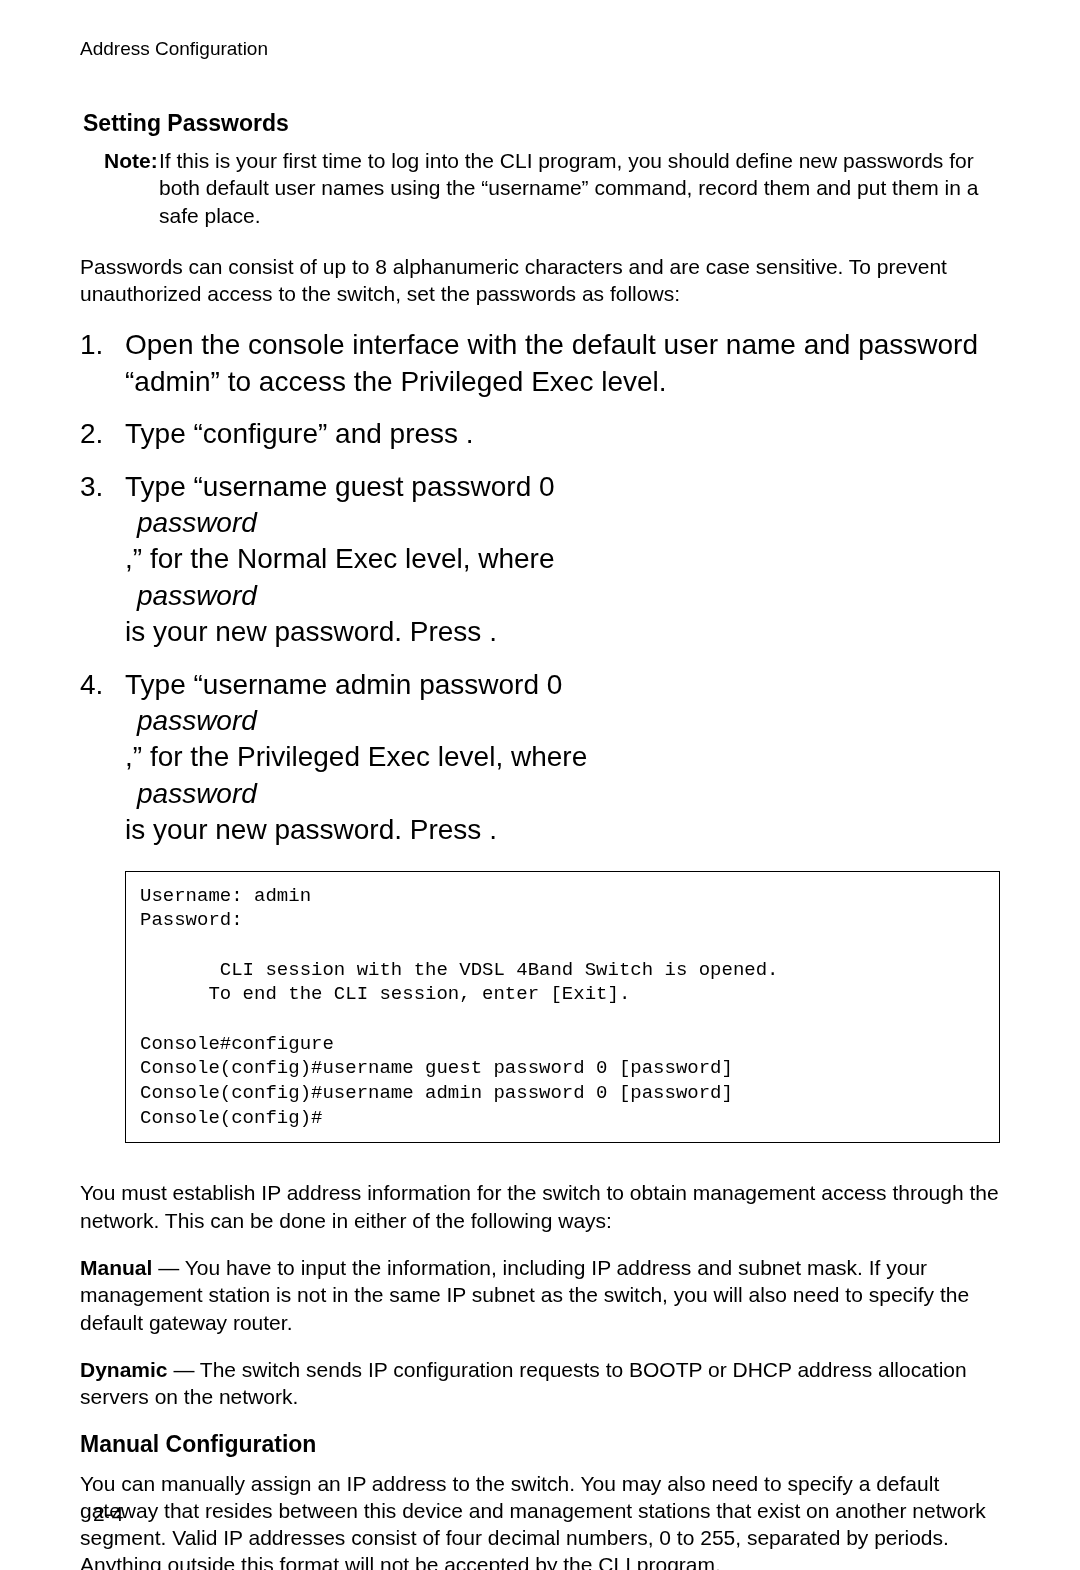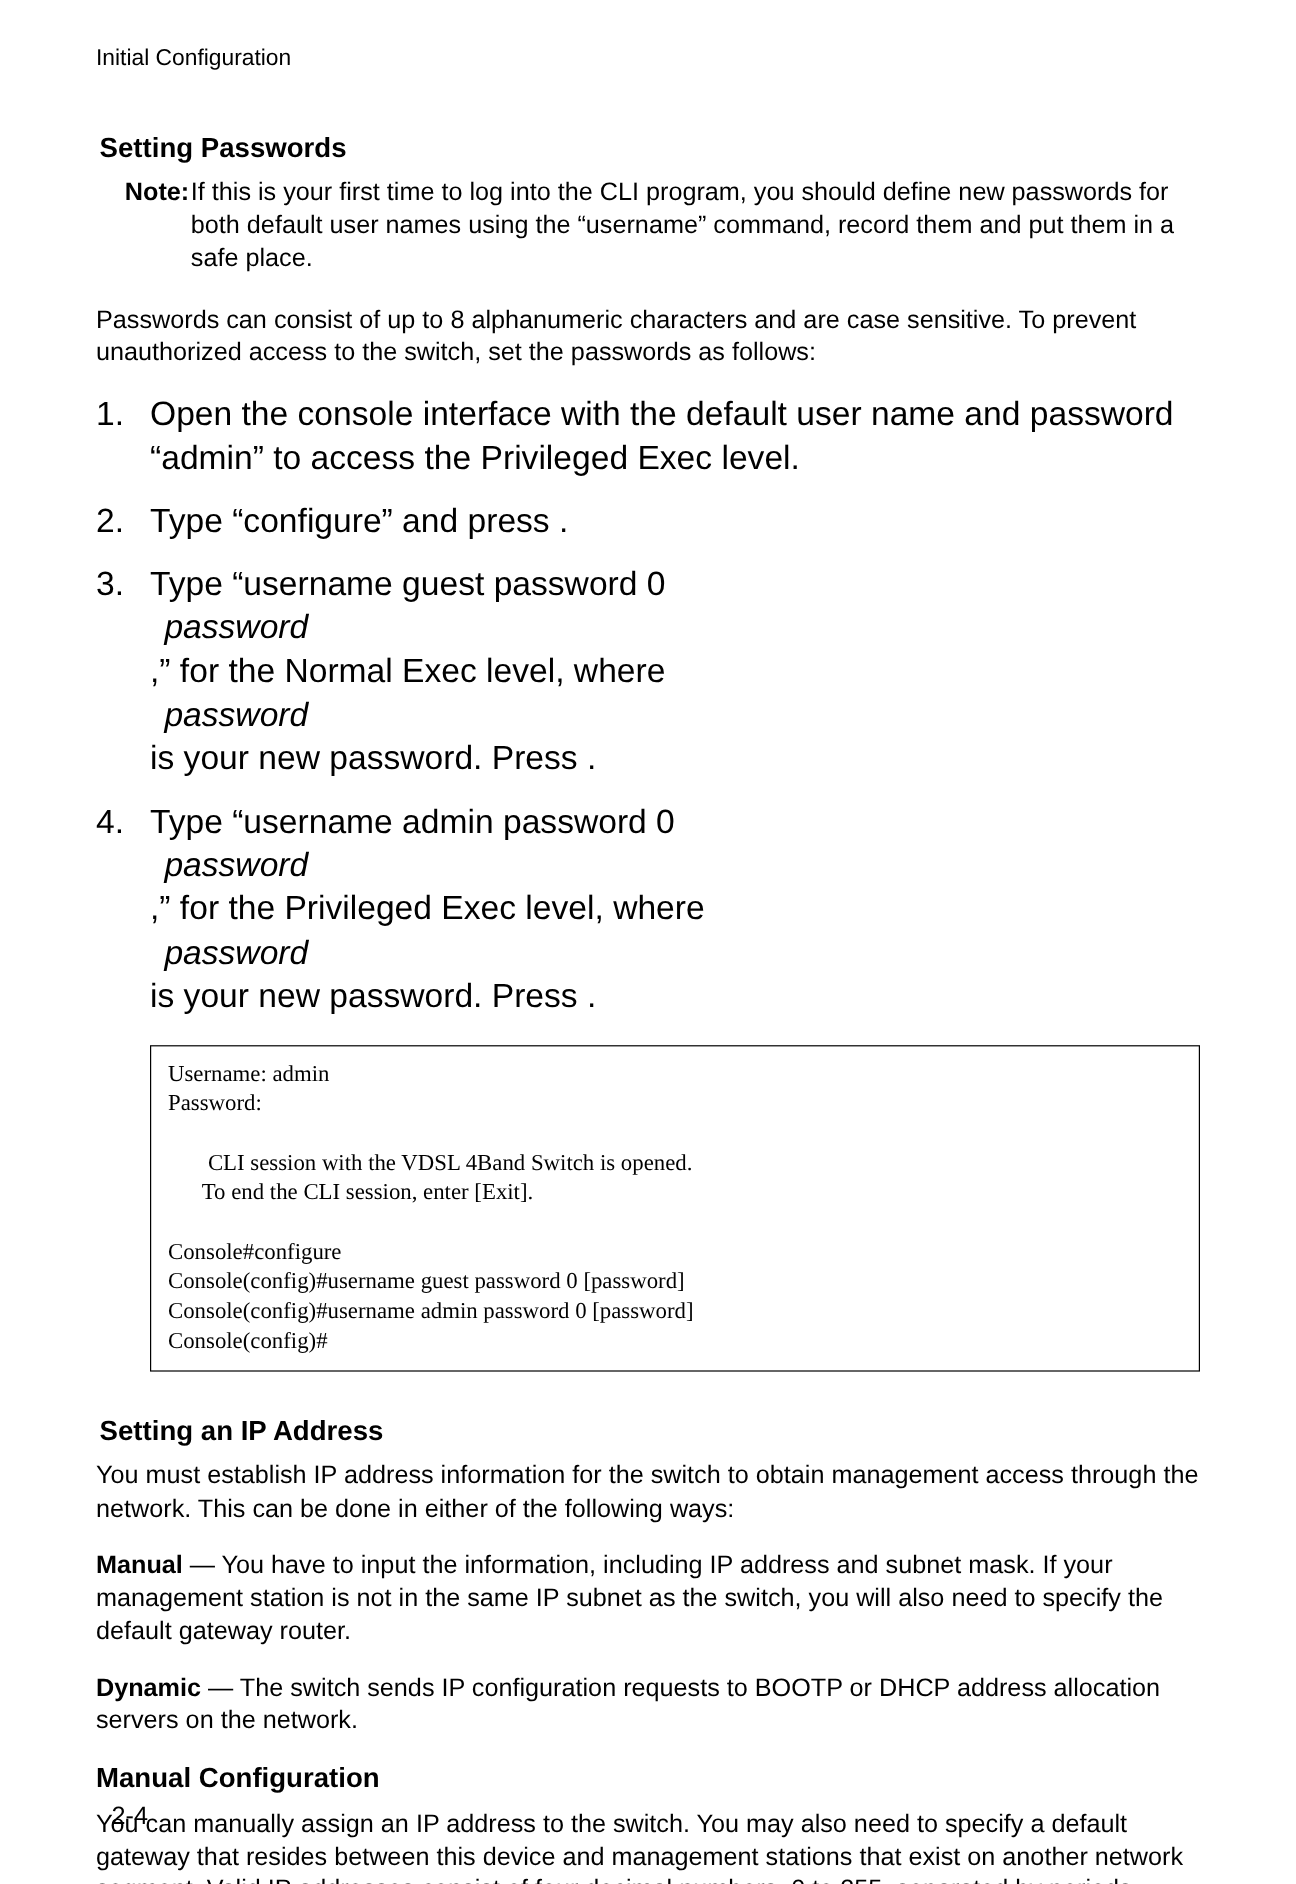--- a/index.html
+++ b/index.html
@@ -71,21 +71,21 @@
     flex: 1;
   }
   .italic {
     font-style: italic;
     margin-left: 12px;
   }
   .code-box {
     border: 1px solid #000;
     margin: 0 0 36px 45px;
     padding: 12px 14px 12px 14px;
-    font-family: Liberation Serif, serif;
+    font-family: Liberation Mono, monospace;
     font-size: 19px;
     line-height: 1.3;
     white-space: pre;
   }
   .h3 {
     font-size: 23px;
     font-weight: bold;
     margin: 14px 0 12px 0;
   }
   .bold {
@@ -96,21 +96,21 @@
     left: 93px;
     bottom: 44px;
     font-size: 21px;
   }
 </style>
 </head>
 <body>
 
 <div class="page">
 
-  <div class="running-head">Initial Configuration</div>
+  <div class="running-head">Address Configuration</div>
 
   <div class="h2">Setting Passwords</div>
 
   <div class="note-row">
     <div class="note-label">Note:</div>
     <div class="note-body">If this is your first time to log into the CLI program, you should define new passwords for both default user names using the “username” command, record them and put them in a safe place.</div>
   </div>
 
   <div class="p">Passwords can consist of up to 8 alphanumeric characters and are case sensitive. To prevent unauthorized access to the switch, set the passwords as follows:</div>
 
@@ -133,21 +133,20 @@
 Password:
 
        CLI session with the VDSL 4Band Switch is opened.
       To end the CLI session, enter [Exit].
 
 Console#configure
 Console(config)#username guest password 0 [password]
 Console(config)#username admin password 0 [password]
 Console(config)#</div>
 
-  <div class="h2">Setting an IP Address</div>
 
   <div class="p">You must establish IP address information for the switch to obtain management access through the network. This can be done in either of the following ways:</div>
 
   <div class="p">
     <span class="bold">Manual</span><span> — You have to input the information, including IP address and subnet mask. If your management station is not in the same IP subnet as the switch, you will also need to specify the default gateway router.</span>
   </div>
 
   <div class="p">
     <span class="bold">Dynamic</span><span> — The switch sends IP configuration requests to BOOTP or DHCP address allocation servers on the network.</span>
   </div>

